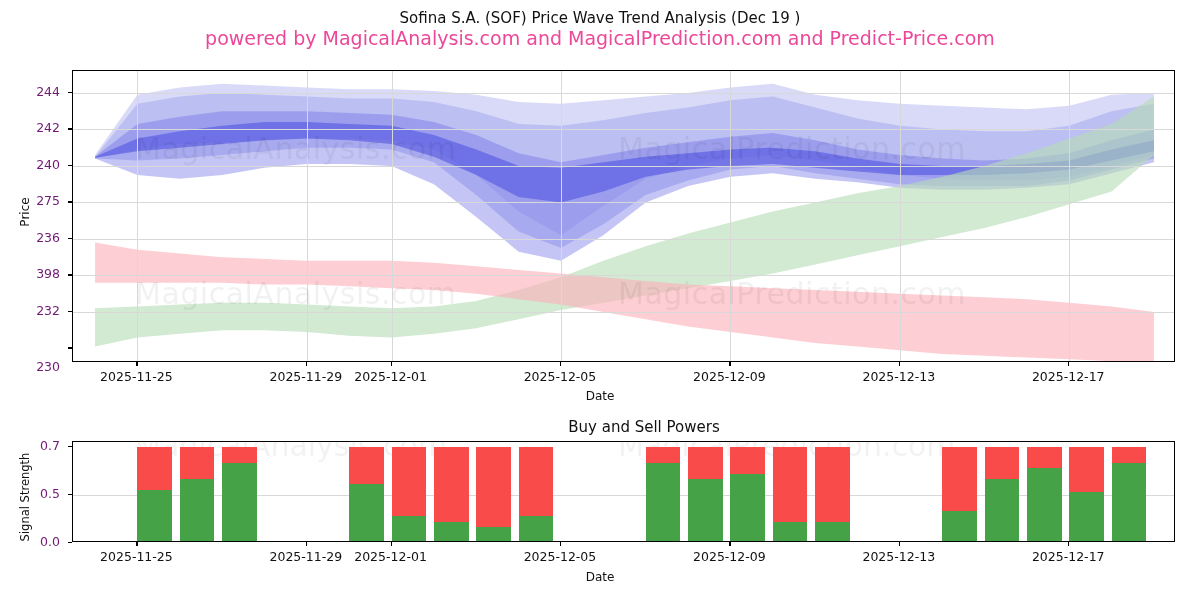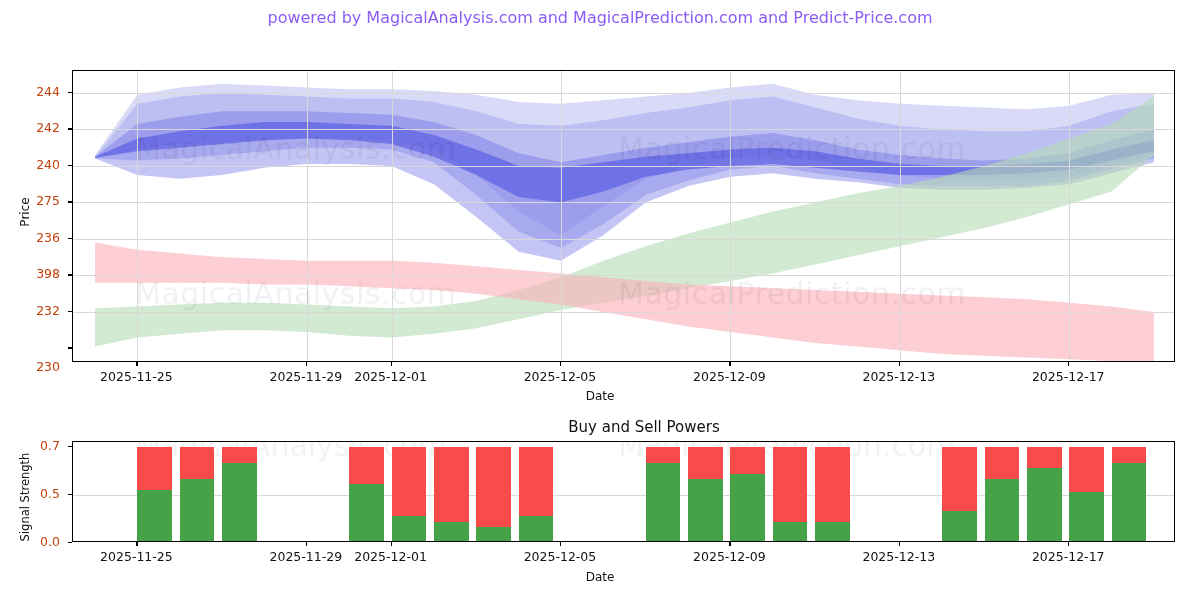--- a/index.html
+++ b/index.html
@@ -1,49 +1,50 @@
 <!DOCTYPE html>
 <html><head>
 <meta charset="utf-8">
 <style>
   html,body{margin:0;padding:0;background:#ffffff;}
   body{width:1200px;height:600px;font-family:"DejaVu Sans",sans-serif;color:#000;overflow:hidden;}
   #root{position:relative;width:1200px;height:600px;}
 
   .title-block{position:absolute;left:0;top:8px;width:1200px;text-align:center;}
   .title-main{font-size:15px;color:#111;line-height:20px;}
-  .title-sub{font-size:16px;color:#8b5cf6;line-height:20px;}
+  .title-sub{font-size:19px;color:#ec4899;line-height:20px;}
 
   .panel{position:absolute;}
   .plot-frame{position:absolute;border:1.2px solid #000;box-sizing:border-box;background:#fff;overflow:hidden;}
 
   .ylabel{position:absolute;font-size:12px;color:#111;transform-origin:50% 50%;}
   .xlabel{position:absolute;font-size:12px;color:#111;text-align:center;}
 
-  .ytick{position:absolute;font-size:12.5px;color:#c2410c;text-align:right;white-space:nowrap;}
+  .ytick{position:absolute;font-size:12.5px;color:#701a75;text-align:right;white-space:nowrap;}
   .xtick{position:absolute;font-size:12.5px;color:#111;text-align:center;white-space:nowrap;}
   .tickmark{position:absolute;background:#000;}
 
   .gridline-h{position:absolute;height:1px;background:#d8d8d8;left:0;right:0;}
   .gridline-v{position:absolute;width:1px;background:#d8d8d8;top:0;bottom:0;}
 
   .wm{position:absolute;font-size:30px;color:rgba(0,0,0,0.055);white-space:nowrap;letter-spacing:0.5px;pointer-events:none;font-family:"DejaVu Sans",sans-serif;}
   .wm2{position:absolute;font-size:30px;color:rgba(0,0,0,0.05);white-space:nowrap;pointer-events:none;}
 
   .subtitle2{position:absolute;width:1200px;text-align:center;font-size:15px;color:#111;}
 
   svg{display:block;}
   .bar{position:absolute;}
 </style>
 </head>
 <body>
 
 <div id="root">
 
   <div class="title-block">
+    <div class="title-main">Sofina S.A. (SOF) Price Wave Trend Analysis (Dec 19 )</div>
     <div class="title-sub">powered by MagicalAnalysis.com and MagicalPrediction.com and Predict-Price.com</div>
   </div>
 
   <div class="panel" id="top-panel" style="left:0;top:0;width:1200px;height:400px;">
 
     <div class="ylabel" style="left:-5px;top:205px;width:60px;text-align:center;transform:rotate(-90deg);">
       <span>Price</span>
     </div>
 
     <div id="top-yticks">

